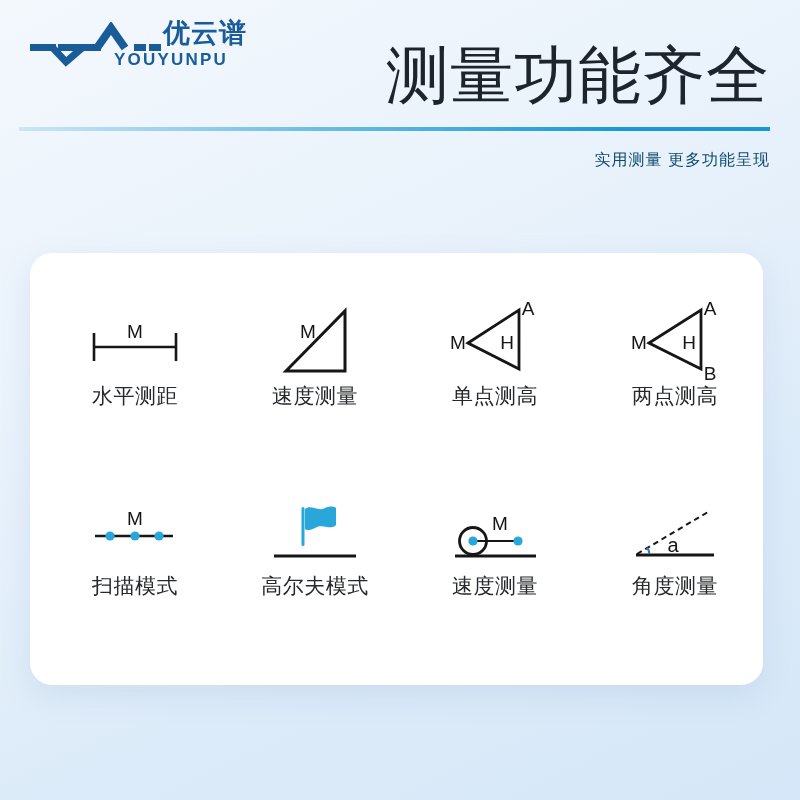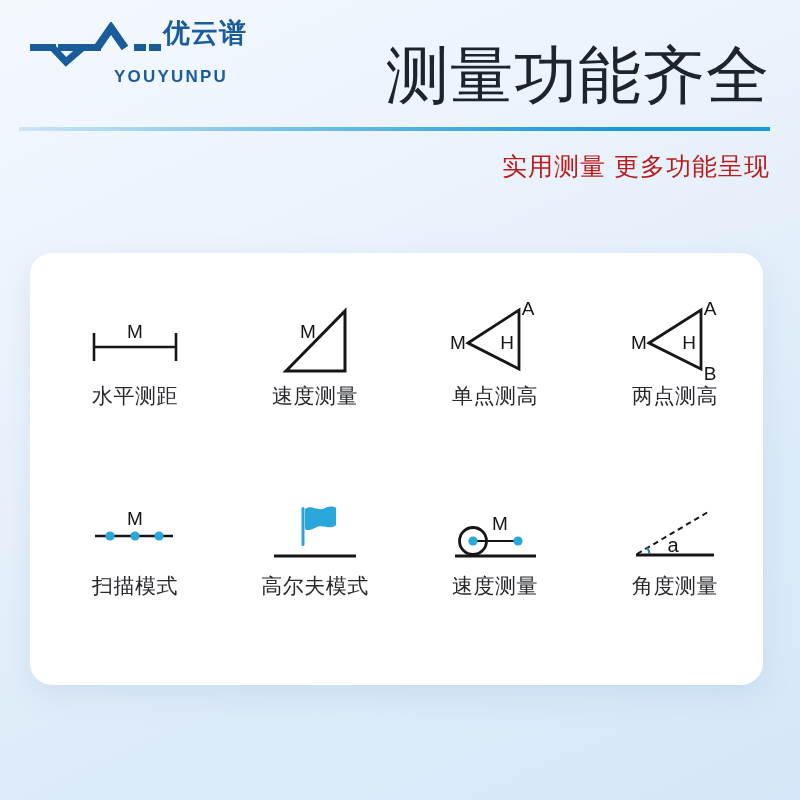--- a/index.html
+++ b/index.html
@@ -9,28 +9,28 @@
     background:linear-gradient(155deg,#f3f8fd 0%,#e9f2fb 38%,#dcebf9 70%,#d5e7f8 100%);
     position:relative; overflow:hidden;
   }
   .page{ position:absolute; inset:0;border-radius:19px; }
 
   
   .logo-wave{ position:absolute; left:28px; top:22px; width:137px; height:46px; }
   .brand-cn{ position:absolute; left:163px; top:20px; font-size:27px; font-weight:600;
              color:#1a5c9a; letter-spacing:1px; line-height:1; }
   .brand-en{ position:absolute; left:114px; top:51px; font-size:17px; font-weight:700;
-             color:#1a5c9a; letter-spacing:2.2px; line-height:1;margin-top:17px; }
+             color:#1a5c9a; letter-spacing:2.2px; line-height:1; }
 
   .page-title{ position:absolute; right:30px; top:42px; font-size:63px; font-weight:400;
                color:#1d242b; letter-spacing:1px; line-height:1.05; white-space:nowrap; }
   .title-underline{ position:absolute; left:19px; top:127px; width:751px; height:4px;
                background:linear-gradient(90deg,#cde5f4 0%,#6cbde4 40%,#1898d6 80%,#1898d6 100%); }
-  .page-subtitle{ position:absolute; right:30px; top:150px; font-size:25px; font-weight:500;
-               color:#b91c1c; letter-spacing:1px; white-space:nowrap; }
+  .page-subtitle{ position:absolute; right:30px; top:150px; font-size:16px; font-weight:500;
+               color:#0c4a6e; letter-spacing:1px; white-space:nowrap; }
 
   
   .card{ position:absolute; left:30px; top:253px; width:733px; height:432px;
          background:#ffffff; border-radius:22px;
          box-shadow:0 10px 30px rgba(120,150,190,0.16); }
   .grid{ display:grid; grid-template-columns:repeat(4,180px); grid-template-rows:190px 190px;
          padding-left:15px; }
   .cell{ display:flex; flex-direction:column; align-items:center; padding-top:45px; }
   .icon-box{ width:150px; height:84px; display:flex; align-items:center; justify-content:center; }
   .icon-box svg{ display:block; width:150px; height:84px; }

